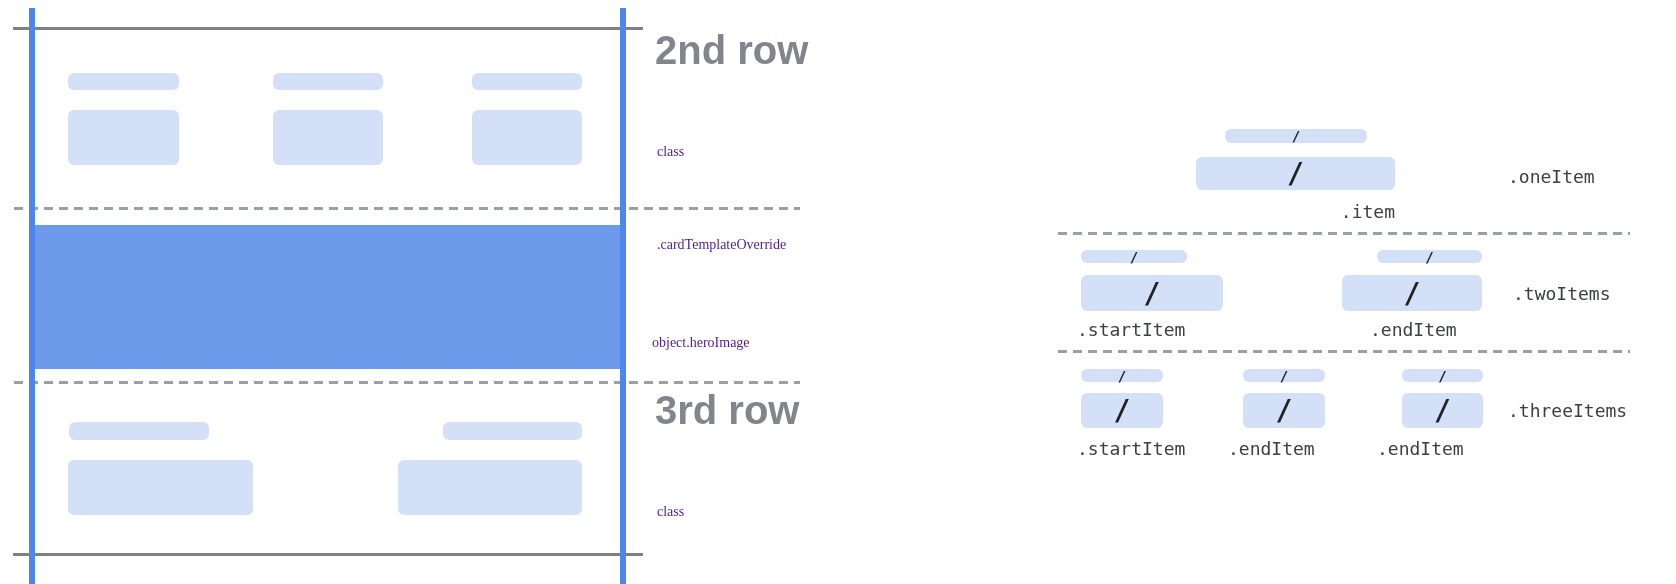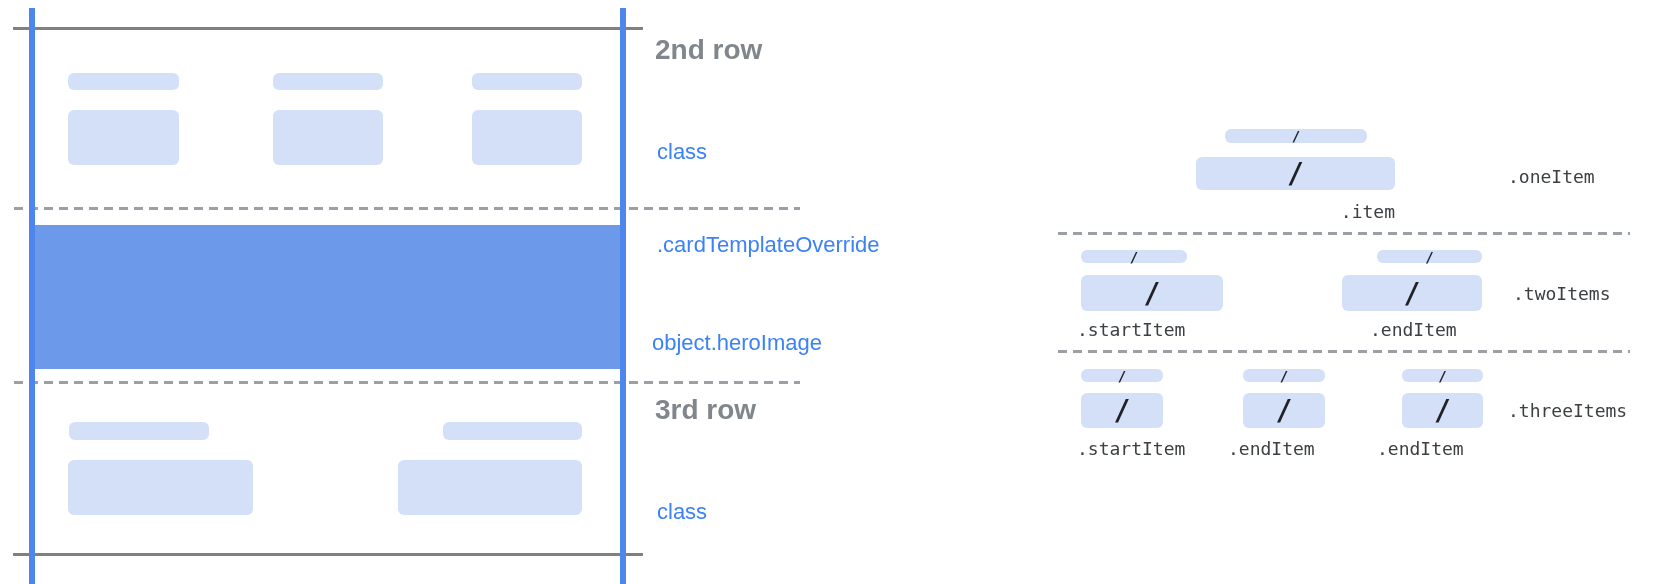--- a/index.html
+++ b/index.html
@@ -7,24 +7,24 @@
          font-family:"Liberation Sans",sans-serif;}
   
   .vline{position:absolute;width:6px;background:#4d87ee;}
   .hline{position:absolute;height:3px;background:#808080;}
   .dash{position:absolute;height:3px;
         background:repeating-linear-gradient(90deg,#9aa0a6 0 9px,transparent 9px 15px);}
   
   .ph{position:absolute;background:#d3e0f8;border-radius:6px;}
   .hero{position:absolute;background:#6c99ea;}
   
-  .heading{position:absolute;font-weight:700;font-size:28px;line-height:36px;color:#80868b;
+  .heading{position:absolute;font-weight:700;font-size:40px;line-height:36px;color:#80868b;
            letter-spacing:0px;white-space:pre;}
-  .code{position:absolute;font-family:Liberation Sans, sans-serif;
-        font-size:22px;line-height:31px;color:#3b82f6;white-space:pre;}
+  .code{position:absolute;font-family:Liberation Serif, serif;
+        font-size:14px;line-height:31px;color:#4c1d95;white-space:pre;}
   .mlabel{position:absolute;font-family:"DejaVu Sans Mono","Liberation Mono",monospace;
           font-size:18px;line-height:24px;color:#3c4043;white-space:pre;}
   .center{text-align:right;}
   
   .slash{display:flex;align-items:center;justify-content:center;width:100%;height:100%;
          font-family:"DejaVu Sans Mono","Liberation Mono",monospace;font-weight:700;color:#202124;}
   .slash.sm{font-size:14px;}
   .slash.lg{font-size:28px;}
 </style>
 </head>

